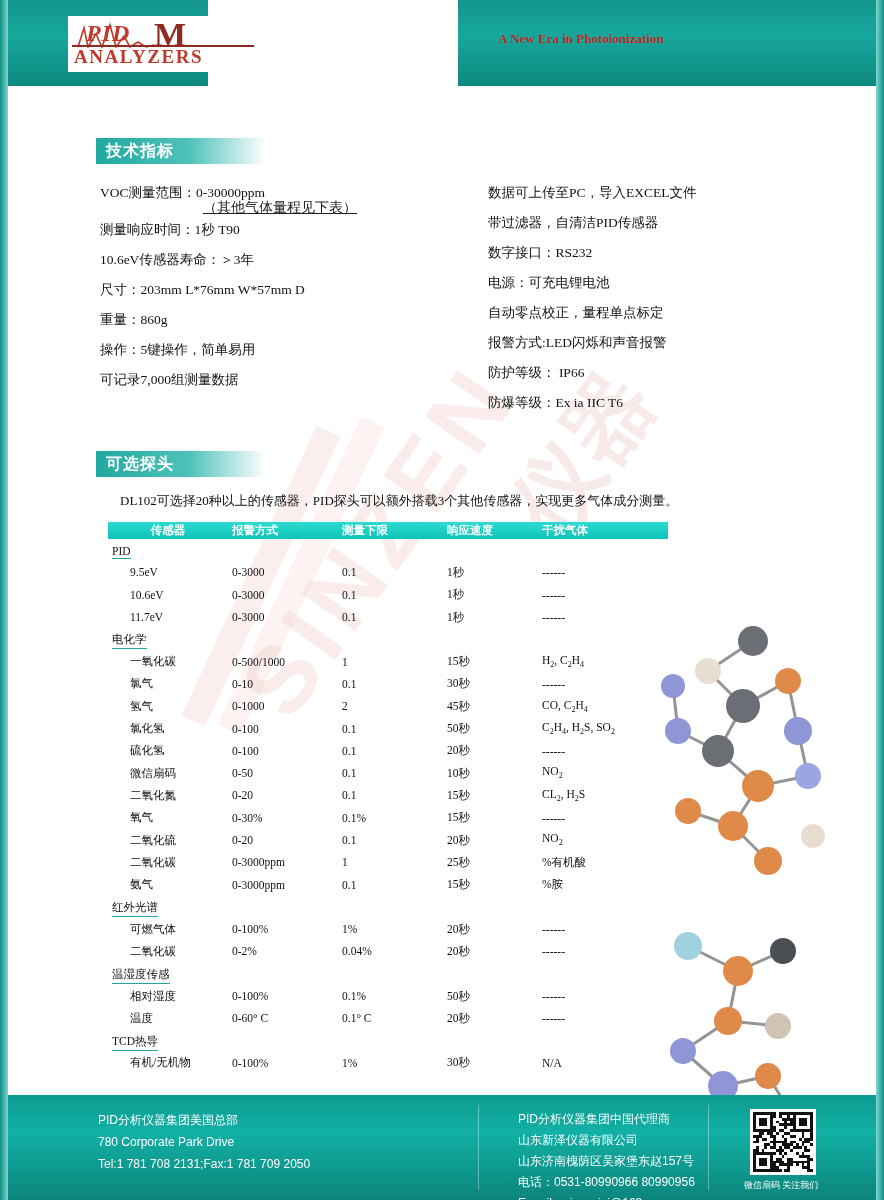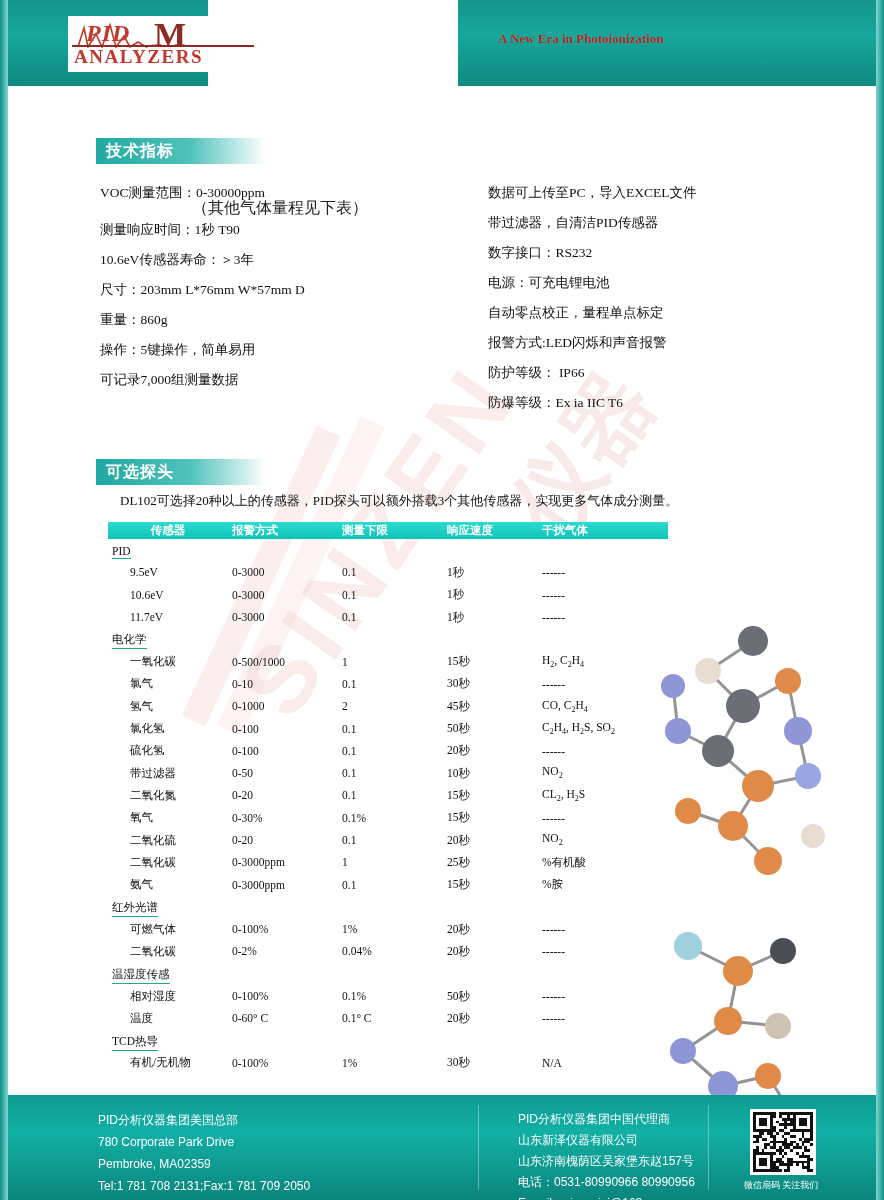--- a/index.html
+++ b/index.html
@@ -106,33 +106,33 @@
   
   .sec-head {
     position:absolute;
     height:26px;
     background:linear-gradient(90deg,#1fa9a0 0%,#4fc2ba 55%,#ffffff 100%);
     color:#fff; font-weight:bold; font-size:16px;
     padding:3px 10px 0 10px;
     letter-spacing:1px;
   }
   #sec1 { left:88px; top:52px; width:170px; }
-  #sec2 { left:88px; top:373px; width:170px; }
+  #sec2 { left:88px; top:365px; width:170px; }
 
   .specs-left {
     position:absolute; left:92px; top:92px; width:330px;
     font-size:13.5px; line-height:30px; color:#111;
   }
   .specs-right {
     position:absolute; left:480px; top:92px; width:340px;
     font-size:13.5px; line-height:30px; color:#111;
   }
   .sub-note {
-    font-size:16px; color:#222; display:block; text-align:center;
-    line-height:15px; margin-top:-8px; padding-left:30px;
+    font-size:14px; color:#222; display:block; text-align:center;
+    line-height:15px; margin-top:-8px; padding-left:30px;text-decoration:underline;
   }
 
   .probe-intro {
     position:absolute; left:112px; top:405px; width:700px;
     font-size:13px; line-height:20px;
   }
 
   
   .table-wrap {
     position:absolute; left:100px; top:436px; width:560px;
@@ -321,21 +321,21 @@
               <td>C<span class="sub">2</span>H<span class="sub">4</span>, H<span class="sub">2</span>S, SO<span class="sub">2</span></td>
             </tr>
             <tr>
               <td class="indent">硫化氢</td>
               <td>0-100</td>
               <td>0.1</td>
               <td>20秒</td>
               <td>------</td>
             </tr>
             <tr>
-              <td class="indent">带过滤器</td>
+              <td class="indent">微信扇码</td>
               <td>0-50</td>
               <td>0.1</td>
               <td>10秒</td>
               <td>NO<span class="sub">2</span></td>
             </tr>
             <tr>
               <td class="indent">二氧化氮</td>
               <td>0-20</td>
               <td>0.1</td>
               <td>15秒</td>
@@ -474,21 +474,20 @@
     </svg>
 
   </div>
 
   <div class="footer">
     <div class="footer-sep"></div>
     <div class="footer-sep footer-sep2"></div>
     <div class="footer-col1">
       <div>PID分析仪器集团美国总部</div>
       <div>780 Corporate Park Drive</div>
-      <div>Pembroke, MA02359</div>
       <div>Tel:1 781 708 2131;Fax:1 781 709 2050</div>
     </div>
     <div class="footer-col2">
       <div>PID分析仪器集团中国代理商</div>
       <div>山东新泽仪器有限公司</div>
       <div>山东济南槐荫区吴家堡东赵157号</div>
       <div>电话：0531-80990966 80990956</div>
       <div>E-mail：xinzeyiqi@163.com</div>
     </div>
     <div class="qr" id="qr-code">

